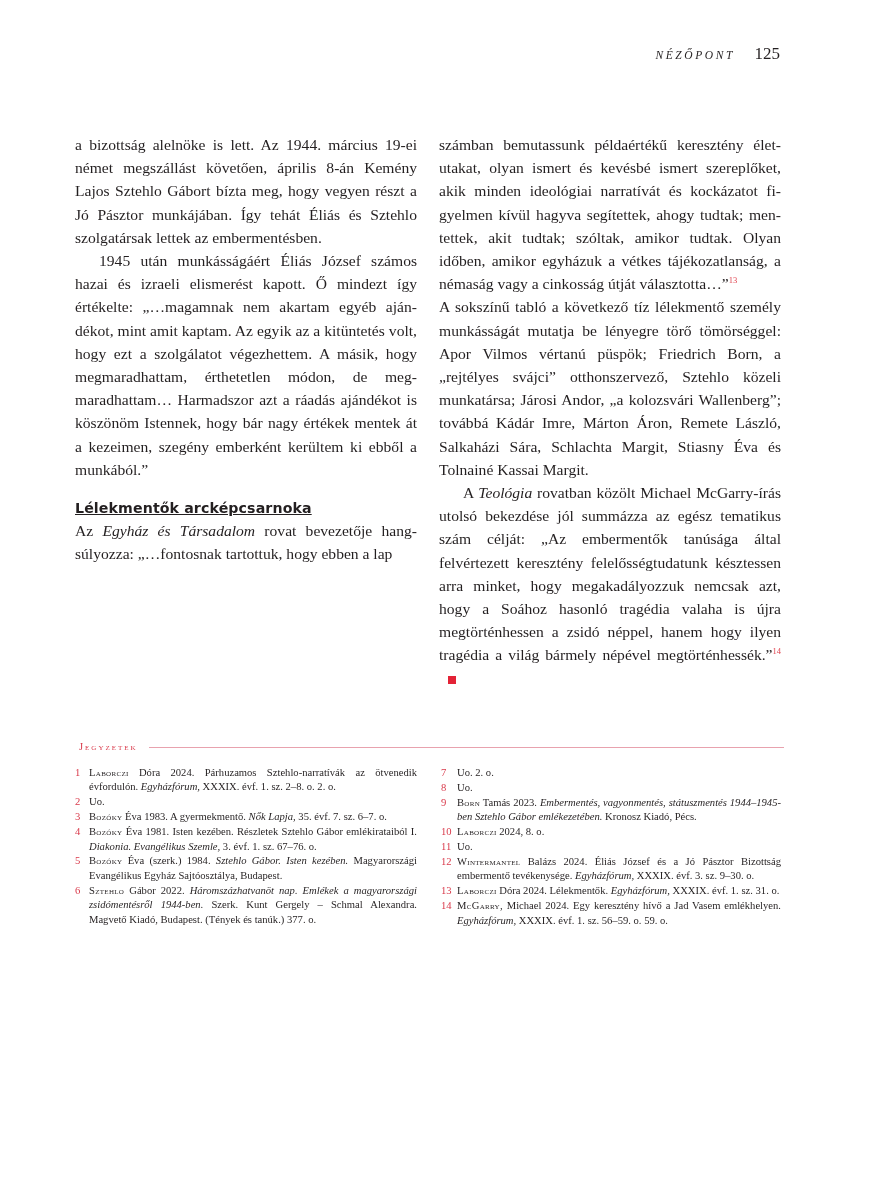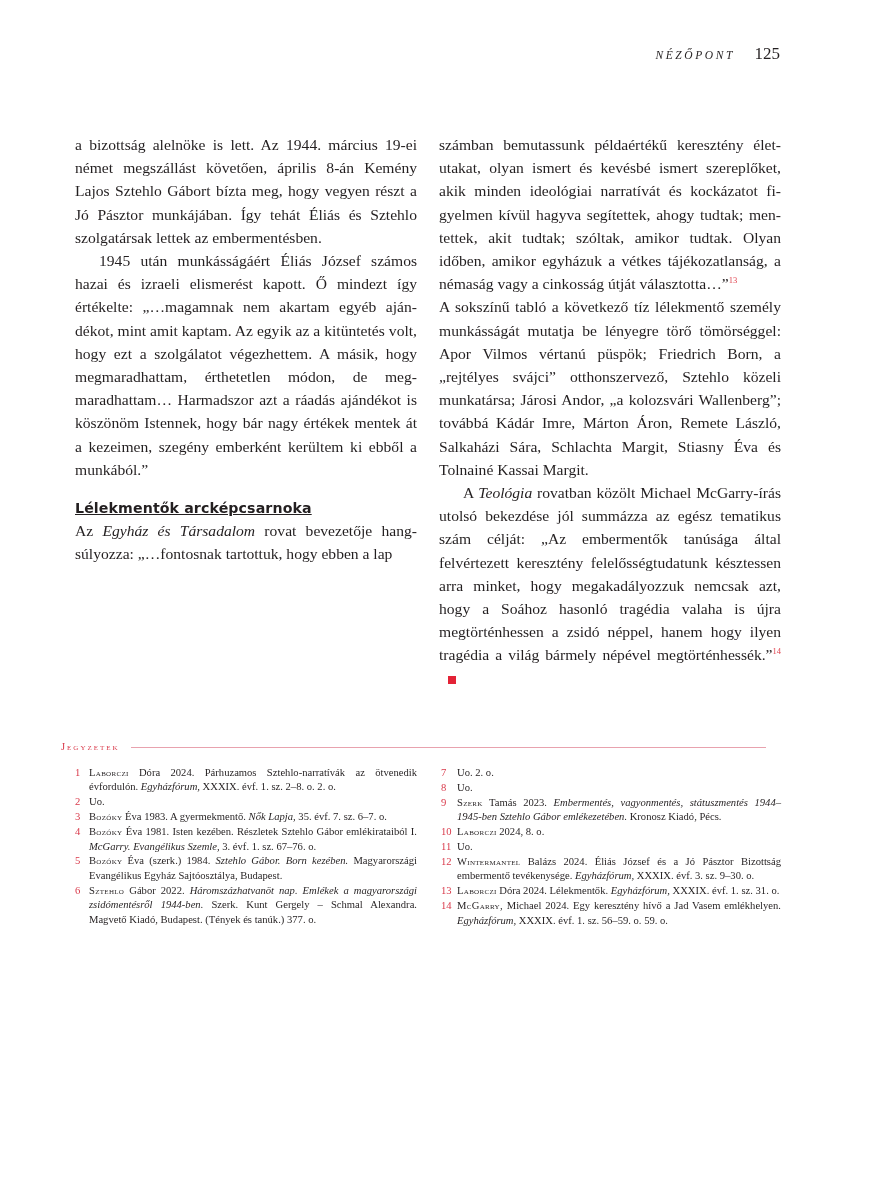--- a/index.html
+++ b/index.html
@@ -16,21 +16,21 @@
   .col-right { left: 439px; }
   .col p { margin: 0; }
   .col p.ind { text-indent: 24px; }
   .col p.noind { text-indent: 0; }
   .col h3 { font-family: "DejaVu Sans", "Liberation Sans", sans-serif; font-weight: bold;
             font-size: 14.2px; margin: 16px 0 0 0; line-height: 22px; letter-spacing: 0.1px; text-decoration: underline; }
   .fnref { color: #e0434f; font-size: 8.5px; vertical-align: super; line-height: 0; }
   .endmark { display: inline-block; width: 8px; height: 8px; background: #e32236;
              margin-left: 9px; vertical-align: 0px; }
 
-  .notes-head { position: absolute; top: 741px; left: 61px; width: 705px; height: 14px; }
+  .notes-head { position: absolute; top: 741px; left: 79px; width: 705px; height: 14px; }
   .notes-title { position: absolute; left: 0; top: 0; font-size: 10.5px; color: #d9394a;
                  font-variant: small-caps; letter-spacing: 2px; background: #fff; padding-right: 2px;}
   .notes-rule { position: absolute; left: 70px; right: 0; top: 6px; height: 1px; background: #e8a2ae; }
 
   .notes { position: absolute; top: 766px; font-size: 10.6px; line-height: 14.4px; }
   .notes-left { left: 75px; width: 342px; }
   .notes-right { left: 441px; width: 340px; }
   .note { position: relative; padding-left: 14px; text-align: justify; margin-bottom: 0.5px; }
   .note .num { position: absolute; left: 0; top: 0; color: #d9394a; width: 12px; }
   .notes-right .note { padding-left: 16px; }
@@ -61,27 +61,27 @@
 
 <div class="notes-head">
   <div class="notes-rule"></div>
   <span class="notes-title">Jegyzetek</span>
 </div>
 
 <div class="notes notes-left">
   <div class="note"><span class="num">1</span><span class="sc">Laborczi</span><span> Dóra 2024. Párhuzamos Sztehlo-narratívák az ötvenedik évfordulón. </span><i>Egyházfórum,</i><span> XXXIX. évf. 1. sz. 2–8. o. 2. o.</span></div>
   <div class="note"><span class="num">2</span><span class="sc"></span><span>Uo.</span><i></i><span></span></div>
   <div class="note"><span class="num">3</span><span class="sc">Bozóky</span><span> Éva 1983. A gyermekmentő. </span><i>Nők Lapja,</i><span> 35. évf. 7. sz. 6–7. o.</span></div>
-  <div class="note"><span class="num">4</span><span class="sc">Bozóky</span><span> Éva 1981. Isten kezében. Részletek Sztehlo Gábor emlékirataiból I. </span><i>McGarry. Evangélikus Szemle,</i><span> 3. évf. 1. sz. 67–76. o.</span></div>
-  <div class="note"><span class="num">5</span><span class="sc">Bozóky</span><span> Éva (szerk.) 1984. </span><i>Sztehlo Gábor. Born kezében.</i><span> Magyarországi Evangélikus Egyház Sajtóosztálya, Budapest.</span></div>
+  <div class="note"><span class="num">4</span><span class="sc">Bozóky</span><span> Éva 1981. Isten kezében. Részletek Sztehlo Gábor emlékirataiból I. </span><i>Diakonia. Evangélikus Szemle,</i><span> 3. évf. 1. sz. 67–76. o.</span></div>
+  <div class="note"><span class="num">5</span><span class="sc">Bozóky</span><span> Éva (szerk.) 1984. </span><i>Sztehlo Gábor. Isten kezében.</i><span> Magyarországi Evangélikus Egyház Sajtóosztálya, Budapest.</span></div>
   <div class="note"><span class="num">6</span><span class="sc">Sztehlo</span><span> Gábor 2022. </span><i>Háromszázhatvanöt nap. Emlékek a magyarországi zsidómentésről 1944-ben.</i><span> Szerk. Kunt Gergely – Schmal Alexandra. Magvető Kiadó, Budapest. (Tények és tanúk.) 377. o.</span></div>
 </div>
 
 <div class="notes notes-right">
   <div class="note"><span class="num">7</span><span class="sc"></span><span>Uo. 2. o.</span><i></i><span></span></div>
   <div class="note"><span class="num">8</span><span class="sc"></span><span>Uo.</span><i></i><span></span></div>
-  <div class="note"><span class="num">9</span><span class="sc">Szerk</span><span> Tamás 2023. </span><i>Embermentés, vagyonmentés, státuszmentés 1944–1945-ben Sztehlo Gábor emlékezetében.</i><span> Kronosz Kiadó, Pécs.</span></div>
+  <div class="note"><span class="num">9</span><span class="sc">Born</span><span> Tamás 2023. </span><i>Embermentés, vagyonmentés, státuszmentés 1944–1945-ben Sztehlo Gábor emlékezetében.</i><span> Kronosz Kiadó, Pécs.</span></div>
   <div class="note"><span class="num">10</span><span class="sc">Laborczi</span><span> 2024, 8. o.</span><i></i><span></span></div>
   <div class="note"><span class="num">11</span><span class="sc"></span><span>Uo.</span><i></i><span></span></div>
   <div class="note"><span class="num">12</span><span class="sc">Wintermantel</span><span> Balázs 2024. Éliás József és a Jó Pásztor Bizottság embermentő tevékenysége. </span><i>Egyházfórum,</i><span> XXXIX. évf. 3. sz. 9–30. o.</span></div>
   <div class="note"><span class="num">13</span><span class="sc">Laborczi</span><span> Dóra 2024. Lélekmentők. </span><i>Egyházfórum,</i><span> XXXIX. évf. 1. sz. 31. o.</span></div>
   <div class="note"><span class="num">14</span><span class="sc">McGarry,</span><span> Michael 2024. Egy keresztény hívő a Jad Vasem emlékhelyen. </span><i>Egyházfórum,</i><span> XXXIX. évf. 1. sz. 56–59. o. 59. o.</span></div>
 </div>
 
 </body></html>

